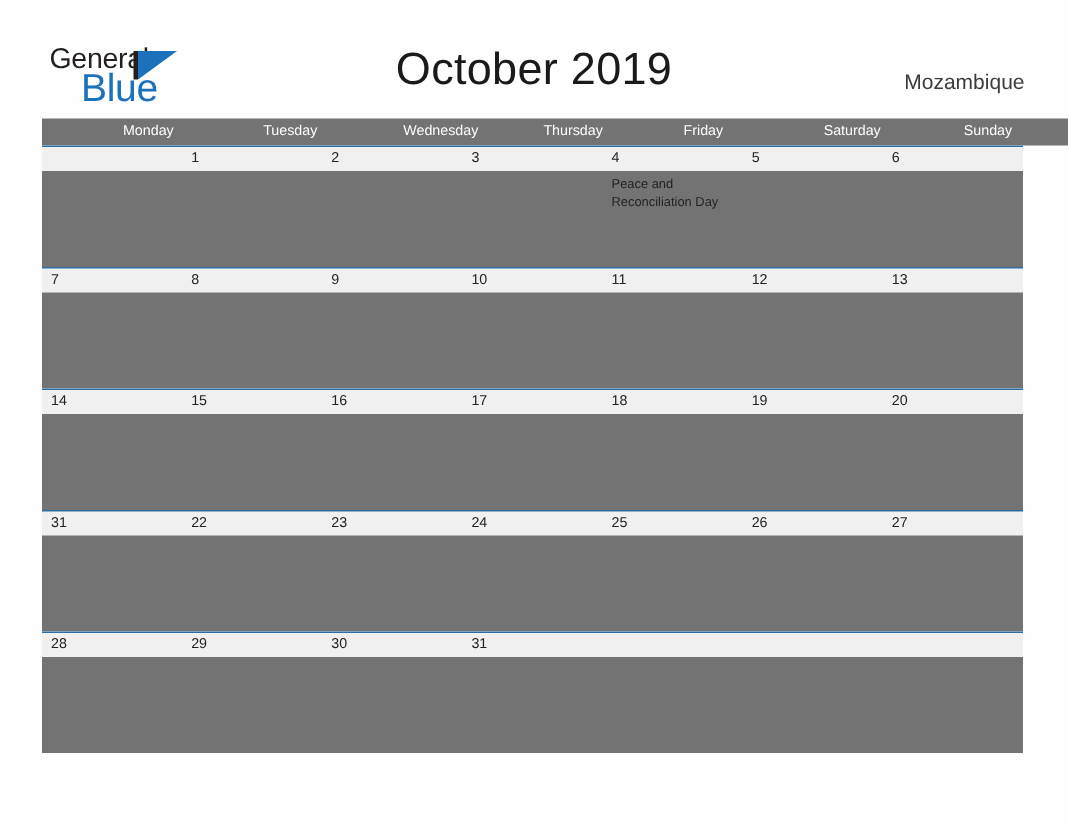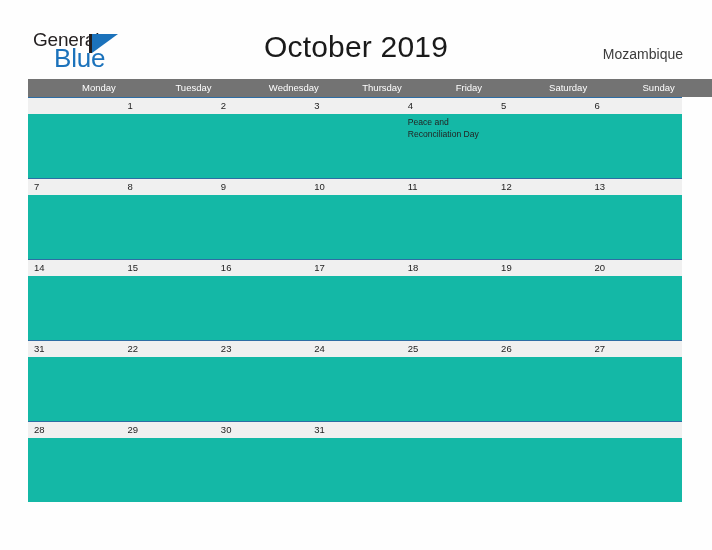--- a/index.html
+++ b/index.html
@@ -141,21 +141,21 @@
     width: 654px;
     height: 16px;
     background: #f0f0f0;
     border-top: 1px solid #2e6da4;
     box-sizing: content-box;
   }
   .week-body {
     display: flex;
     width: 654px;
     height: 64px;
-    background: #14b8a6;
+    background: #737373;
   }
 
   .daynum {
     width: 93.43px;
     height: 16px;
     line-height: 16px;
     box-sizing: border-box;
     padding-left: 6px;
     font-size: 9.5px;
     color: #232323;

